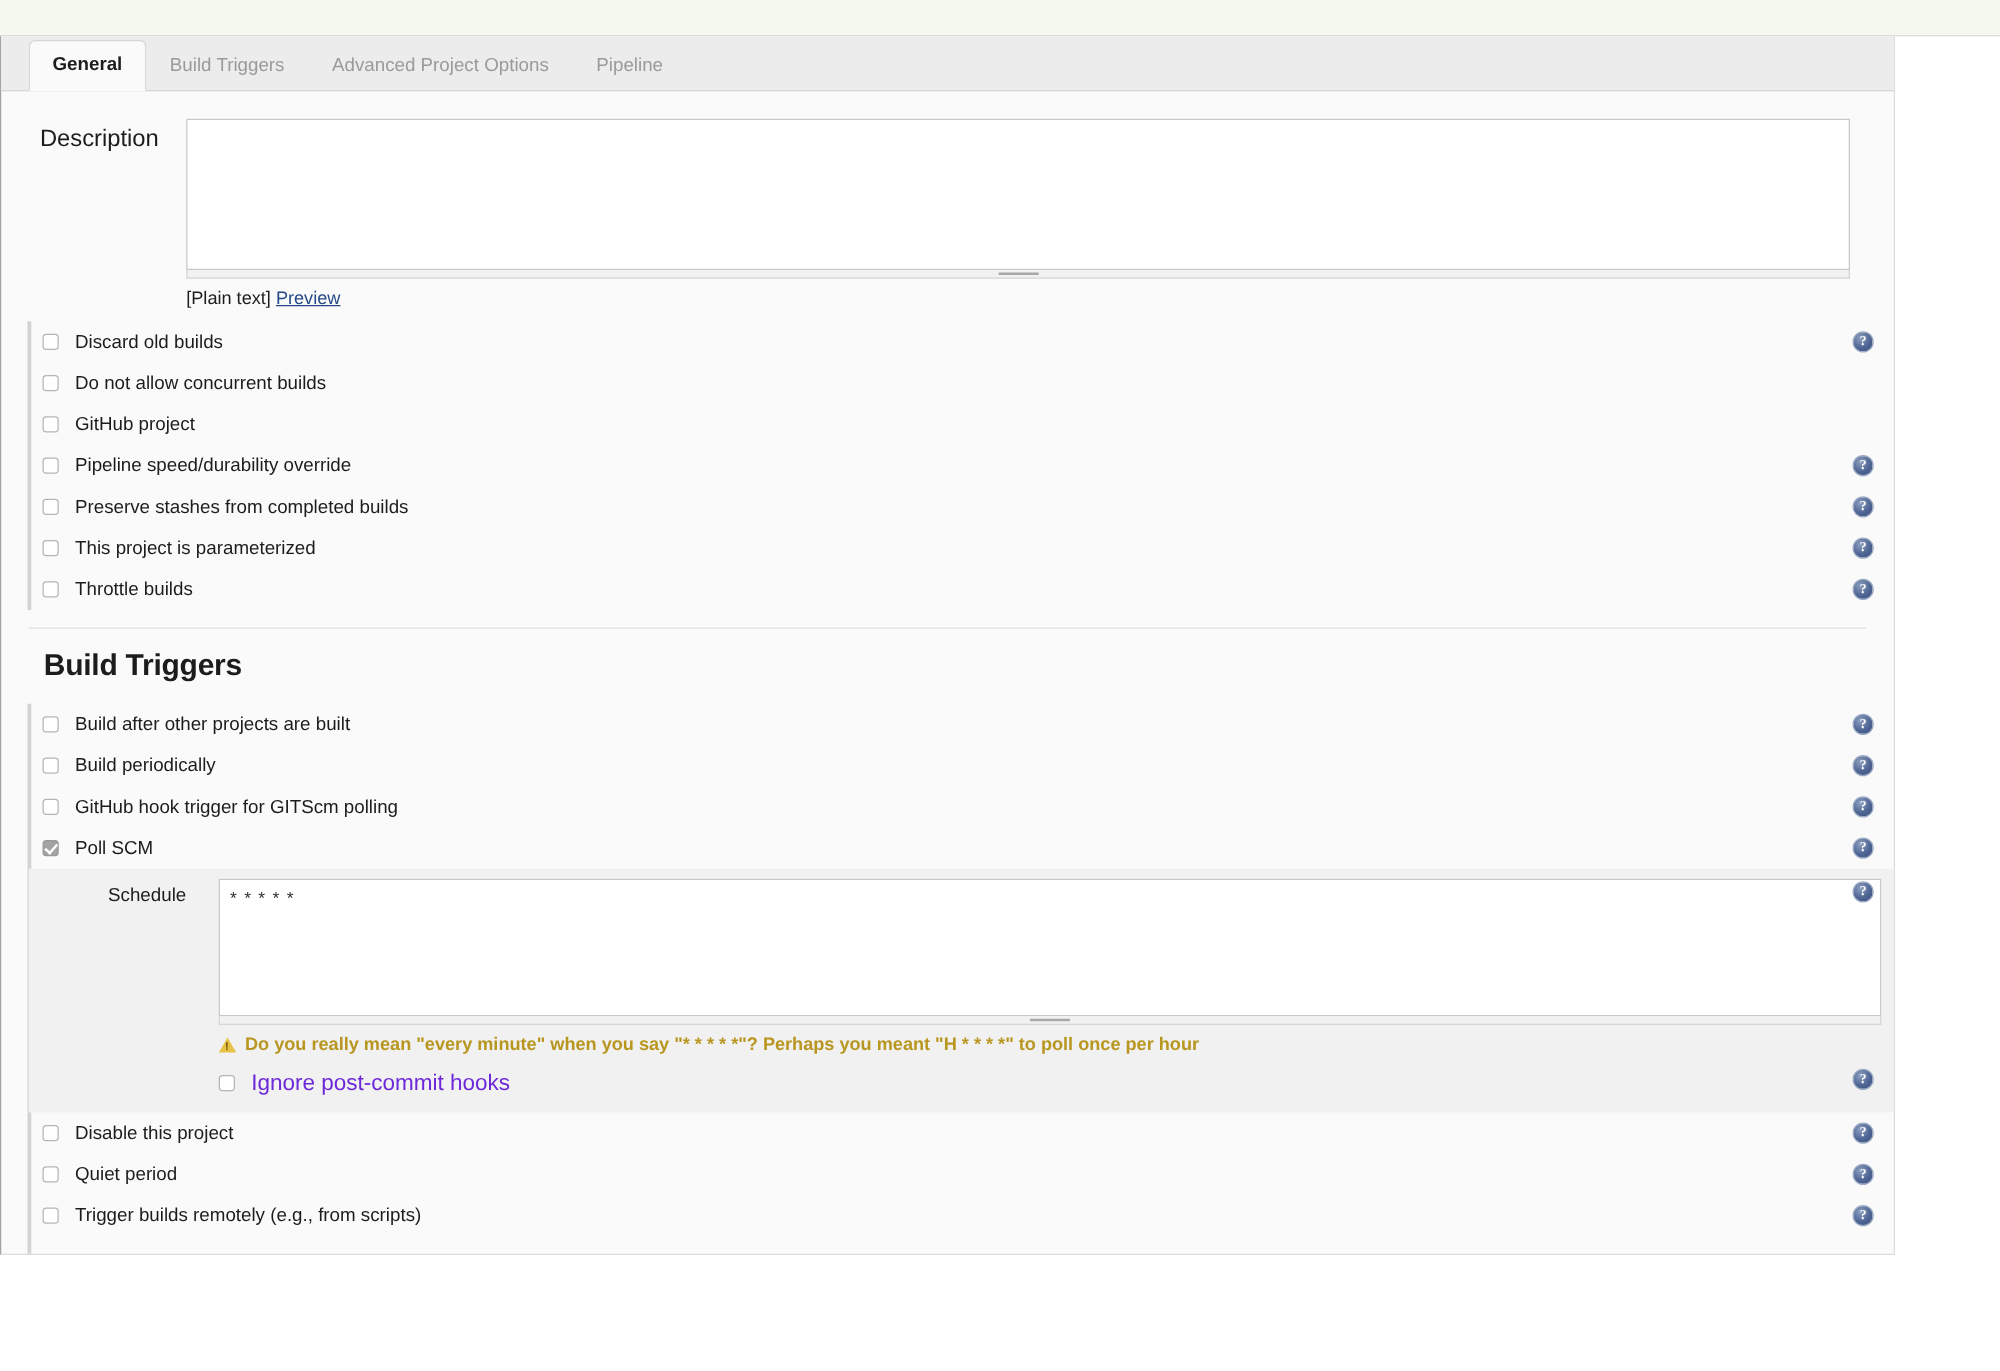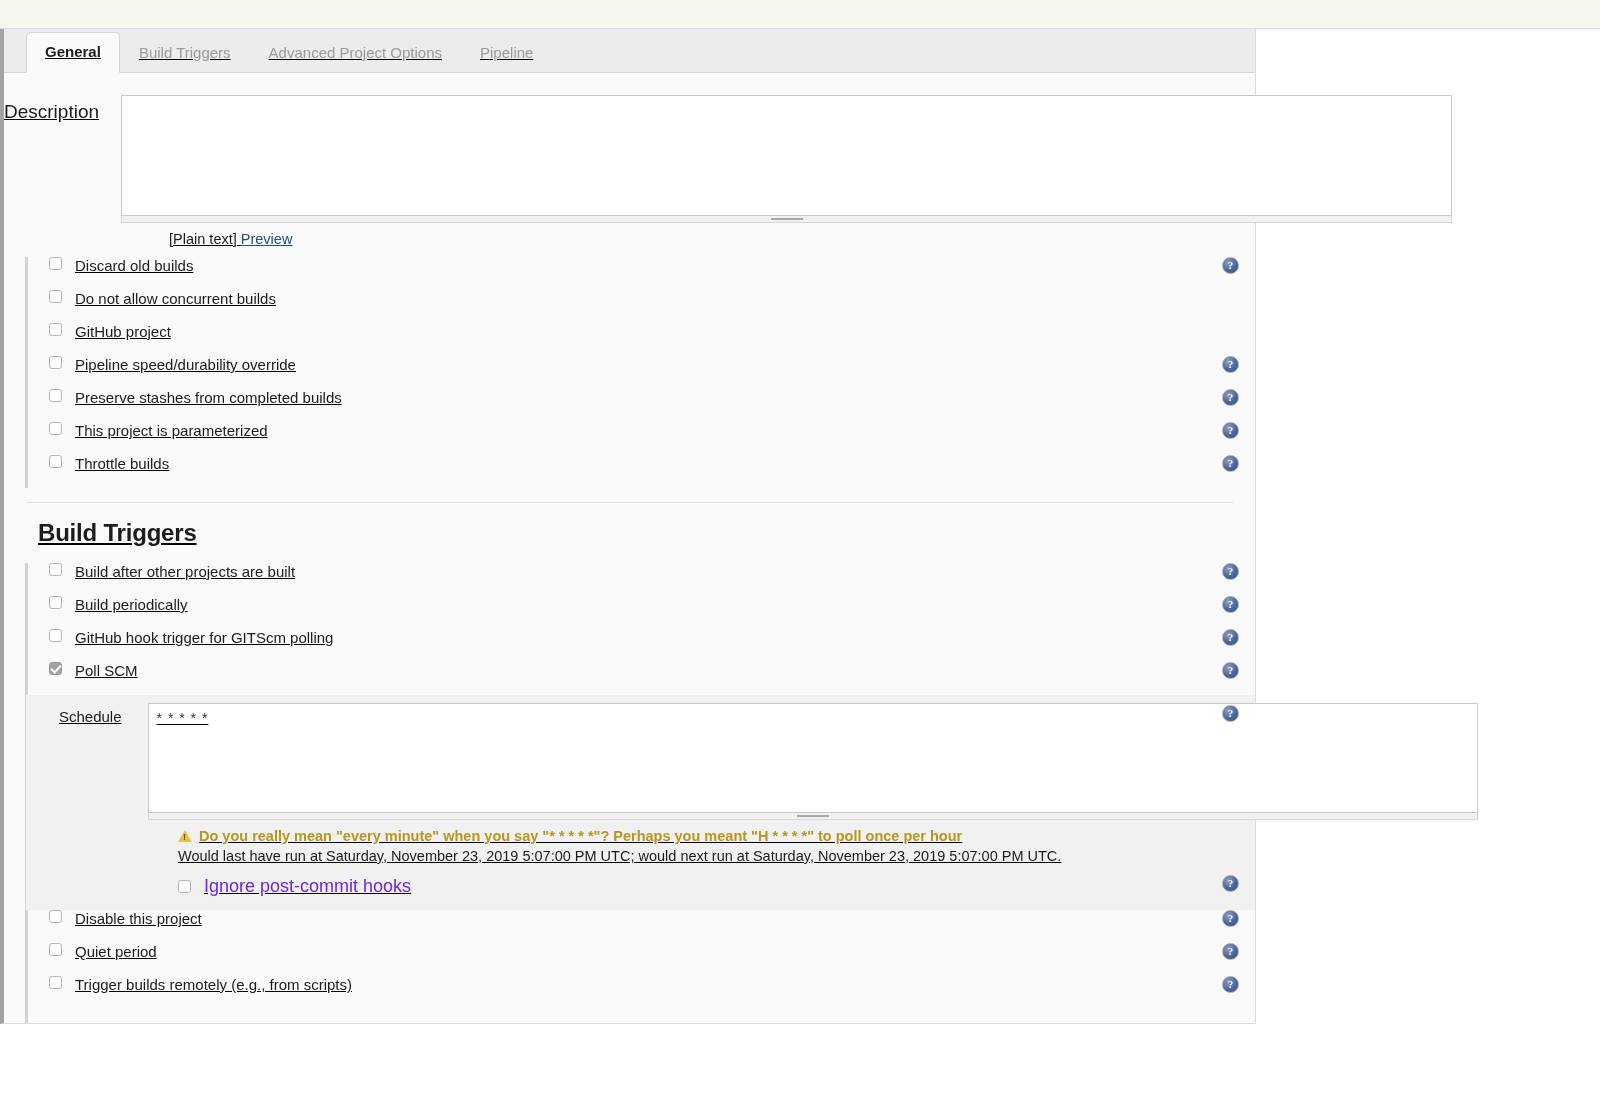--- a/index.html
+++ b/index.html
@@ -19,27 +19,26 @@
     height: 29px;
     background: #f4f8ef;
     border-bottom: 1px solid #dcdcdc;
     width: 1600px;
     box-sizing: border-box;
   }
 
   
   .config-panel {
     position: relative;
-    width: 1256px;
+    width: 1516px;
     background: #fafafa;
-    border-left: 4px solid #a3a3a3;
+    border-left: 1px solid #a3a3a3;
     border-right: 1px solid #dcdcdc;
     border-bottom: 1px solid #dcdcdc;
     box-sizing: border-box;
-    text-decoration: underline;
   }
 
   
   .tab-bar {
     height: 44px;
     background: #ececec;
     border-bottom: 1px solid #d6d6d6;
     box-sizing: border-box;
     display: flex;
     align-items: flex-end;
@@ -118,21 +117,20 @@
     top: 2px;
     margin-left: -16px;
     width: 32px;
     height: 2px;
     background: #a8a8a8;
   }
   .plain-text-line {
     font-size: 14.5px;
     color: #1c1c1c;
     padding-top: 8px;
-    margin-left: 48px;
   }
   .preview-link {
     color: #254a87;
     text-decoration: underline;
     cursor: pointer;
   }
 
   
   .block {
     position: relative;
@@ -145,22 +143,23 @@
     left: 21px;
     top: 0;
     bottom: 0;
     width: 3px;
     background: #d3d3d3;
   }
 
   .cbrow {
     position: relative;
     display: flex;
+    align-items: center;
     height: 33px;
-    padding-left: 23px;
+    padding-left: 11px;
   }
 
   .cb {
     width: 13px;
     height: 13px;
     border: 1px solid #b5b5b5;
     border-radius: 3px;
     background: #ffffff;
     box-sizing: border-box;
     flex: 0 0 auto;
@@ -441,21 +440,20 @@
           <div class="sched-label">Schedule</div>
           <div class="sched-field">
             <textarea class="sched-textarea" id="sched-input" style="">* * * * *</textarea>
             <div class="sched-grip"></div>
           </div>
         </div>
         <div class="warn-line">
           <span class="warn-tri"></span>
           <span>Do you really mean "every minute" when you say "* * * * *"? Perhaps you meant "H * * * *" to poll once per hour</span>
         </div>
-        <div class="next-run-line">Would last have run at Saturday, November 23, 2019 5:07:00 PM UTC; would next run at Saturday, November 23, 2019 5:07:00 PM UTC.</div>
         <div class="ignore-row">
           <span class="cb"></span>
           <span class="ignore-label">Ignore post-commit hooks</span>
           <span class="help-icon" style="top:11px;">
             <span>?</span>
           </span>
         </div>
       </div>
     </div>
 

